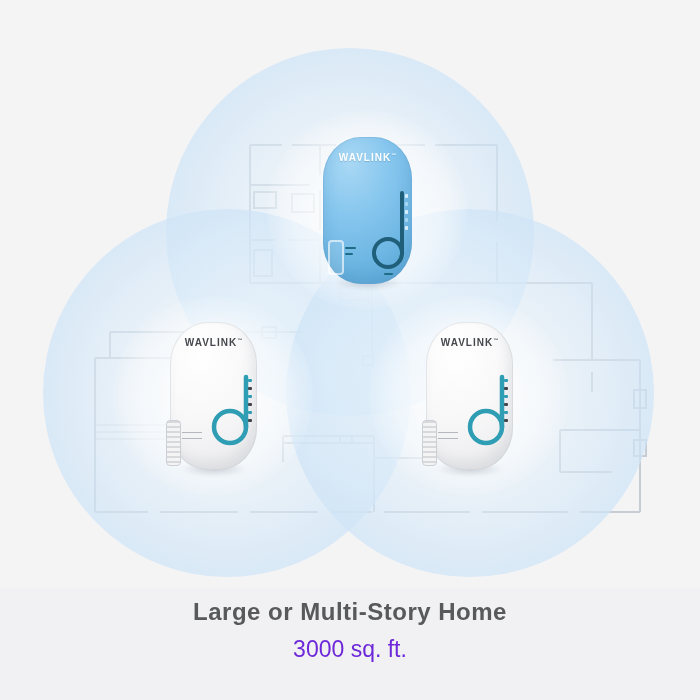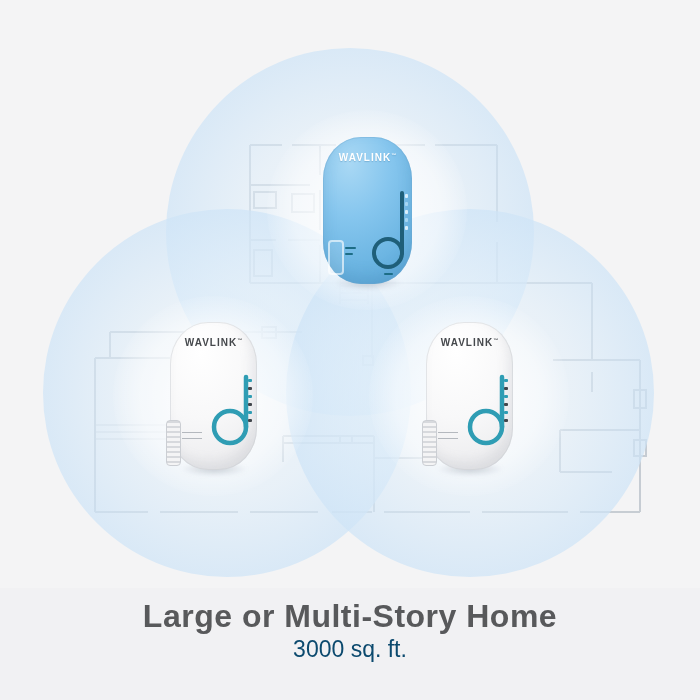--- a/index.html
+++ b/index.html
@@ -90,22 +90,22 @@
   .dev-shadow{
     position:absolute;z-index:3;height:14px;border-radius:50%;
     background:radial-gradient(ellipse, rgba(95,110,130,0.32) 0%, rgba(95,110,130,0) 70%);
     filter:blur(2px);
   }
   .s-top{left:333px;top:276px;width:70px;}
   .s-left{left:180px;top:462px;width:68px;}
   .s-right{left:436px;top:462px;width:68px;}
   
   .caption{position:absolute;left:0;width:700px;text-align:center;z-index:6;}
-  .caption.title{top:598px;font-size:32px;font-weight:bold;letter-spacing:0.5px;color:#58595b;}
-  .caption.subtitle{top:636px;font-size:23px;color:#0c4a6e;}
+  .caption.title{top:598px;font-size:24px;font-weight:bold;letter-spacing:0.5px;color:#58595b;}
+  .caption.subtitle{top:636px;font-size:23px;color:#6d28d9;}
 </style>
 </head>
 <body>
 
 <div class="stage">
 
   <div class="bottom-band"></div>
 
   <svg class="floorplan" width="700" height="700" viewBox="0 0 700 700">
     <g stroke="#9aa5b2" stroke-width="2" fill="none" opacity="0.5">

